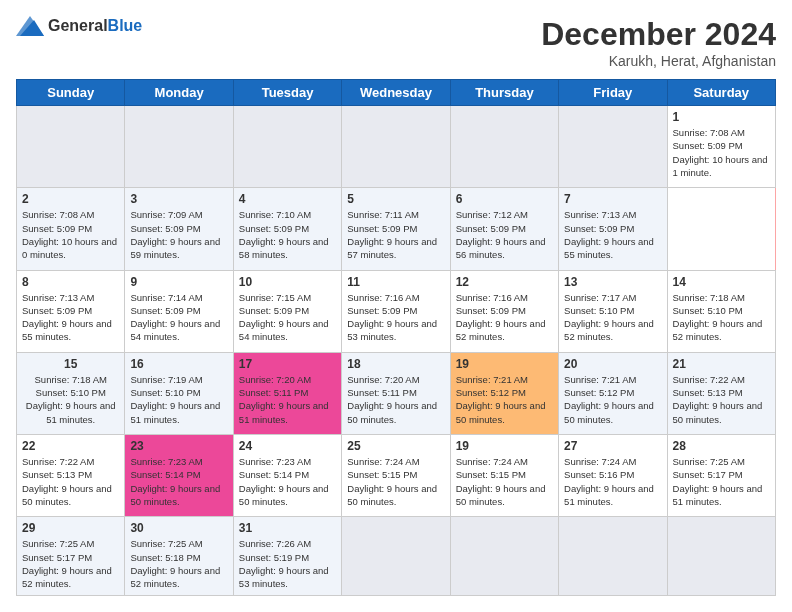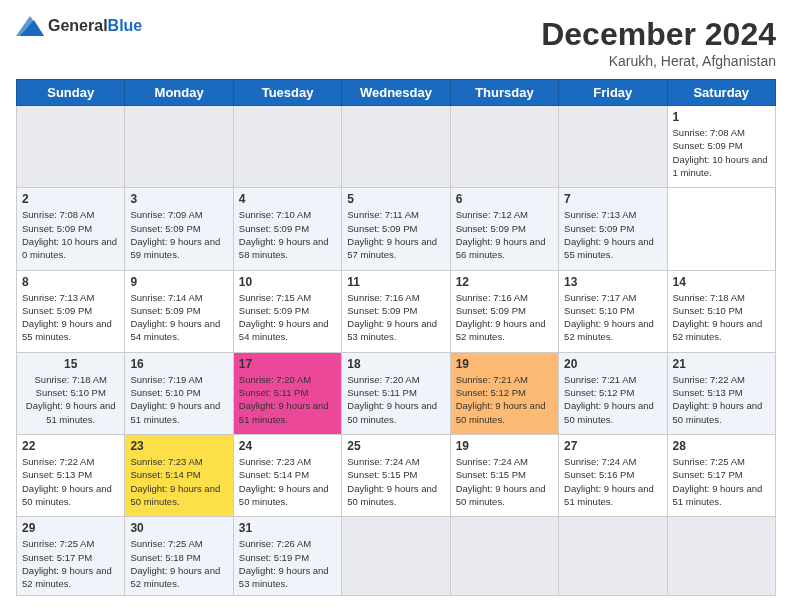--- a/index.html
+++ b/index.html
@@ -158,21 +158,21 @@
           <td style="background: rgb(240, 244, 250); text-align: center;"><span class="day-num">15</span><span class="cell-text">Sunrise: 7:18 AM<br>Sunset: 5:10 PM<br>Daylight: 9 hours and 51 minutes.</span></td>
           <td style="background: rgb(240, 244, 250);"><span class="day-num">16</span><span class="cell-text">Sunrise: 7:19 AM<br>Sunset: 5:10 PM<br>Daylight: 9 hours and 51 minutes.</span></td>
           <td style="background: #ec4899;"><span class="day-num">17</span><span class="cell-text">Sunrise: 7:20 AM<br>Sunset: 5:11 PM<br>Daylight: 9 hours and 51 minutes.</span></td>
           <td style="background: rgb(240, 244, 250);"><span class="day-num">18</span><span class="cell-text">Sunrise: 7:20 AM<br>Sunset: 5:11 PM<br>Daylight: 9 hours and 50 minutes.</span></td>
           <td style="background: #fdba74;"><span class="day-num">19</span><span class="cell-text">Sunrise: 7:21 AM<br>Sunset: 5:12 PM<br>Daylight: 9 hours and 50 minutes.</span></td>
           <td style="background: rgb(240, 244, 250);"><span class="day-num">20</span><span class="cell-text">Sunrise: 7:21 AM<br>Sunset: 5:12 PM<br>Daylight: 9 hours and 50 minutes.</span></td>
           <td style="background: rgb(240, 244, 250);"><span class="day-num">21</span><span class="cell-text">Sunrise: 7:22 AM<br>Sunset: 5:13 PM<br>Daylight: 9 hours and 50 minutes.</span></td>
         </tr>
         <tr>
           <td style="background: rgb(255, 255, 255); border-radius: 8px;"><span class="day-num">22</span><span class="cell-text">Sunrise: 7:22 AM<br>Sunset: 5:13 PM<br>Daylight: 9 hours and 50 minutes.</span></td>
-          <td style="background: #fde047;"><span class="day-num">23</span><span class="cell-text">Sunrise: 7:23 AM<br>Sunset: 5:14 PM<br>Daylight: 9 hours and 50 minutes.</span></td>
+          <td style="background: #ec4899;"><span class="day-num">23</span><span class="cell-text">Sunrise: 7:23 AM<br>Sunset: 5:14 PM<br>Daylight: 9 hours and 50 minutes.</span></td>
           <td style="background: rgb(255, 255, 255);"><span class="day-num">24</span><span class="cell-text">Sunrise: 7:23 AM<br>Sunset: 5:14 PM<br>Daylight: 9 hours and 50 minutes.</span></td>
           <td style="background: rgb(255, 255, 255);"><span class="day-num">25</span><span class="cell-text">Sunrise: 7:24 AM<br>Sunset: 5:15 PM<br>Daylight: 9 hours and 50 minutes.</span></td>
           <td style="background: rgb(255, 255, 255);"><span class="day-num">19</span><span class="cell-text">Sunrise: 7:24 AM<br>Sunset: 5:15 PM<br>Daylight: 9 hours and 50 minutes.</span></td>
           <td style="background: rgb(255, 255, 255);"><span class="day-num">27</span><span class="cell-text">Sunrise: 7:24 AM<br>Sunset: 5:16 PM<br>Daylight: 9 hours and 51 minutes.</span></td>
           <td style="background: rgb(255, 255, 255); margin-left: 40px;"><span class="day-num">28</span><span class="cell-text">Sunrise: 7:25 AM<br>Sunset: 5:17 PM<br>Daylight: 9 hours and 51 minutes.</span></td>
         </tr>
         <tr class="last-row">
           <td style="background: rgb(240, 244, 250);"><span class="day-num">29</span><span class="cell-text">Sunrise: 7:25 AM<br>Sunset: 5:17 PM<br>Daylight: 9 hours and 52 minutes.</span></td>
           <td style="background: rgb(240, 244, 250);"><span class="day-num">30</span><span class="cell-text">Sunrise: 7:25 AM<br>Sunset: 5:18 PM<br>Daylight: 9 hours and 52 minutes.</span></td>
           <td style="background: rgb(240, 244, 250);"><span class="day-num">31</span><span class="cell-text">Sunrise: 7:26 AM<br>Sunset: 5:19 PM<br>Daylight: 9 hours and 53 minutes.</span></td>

